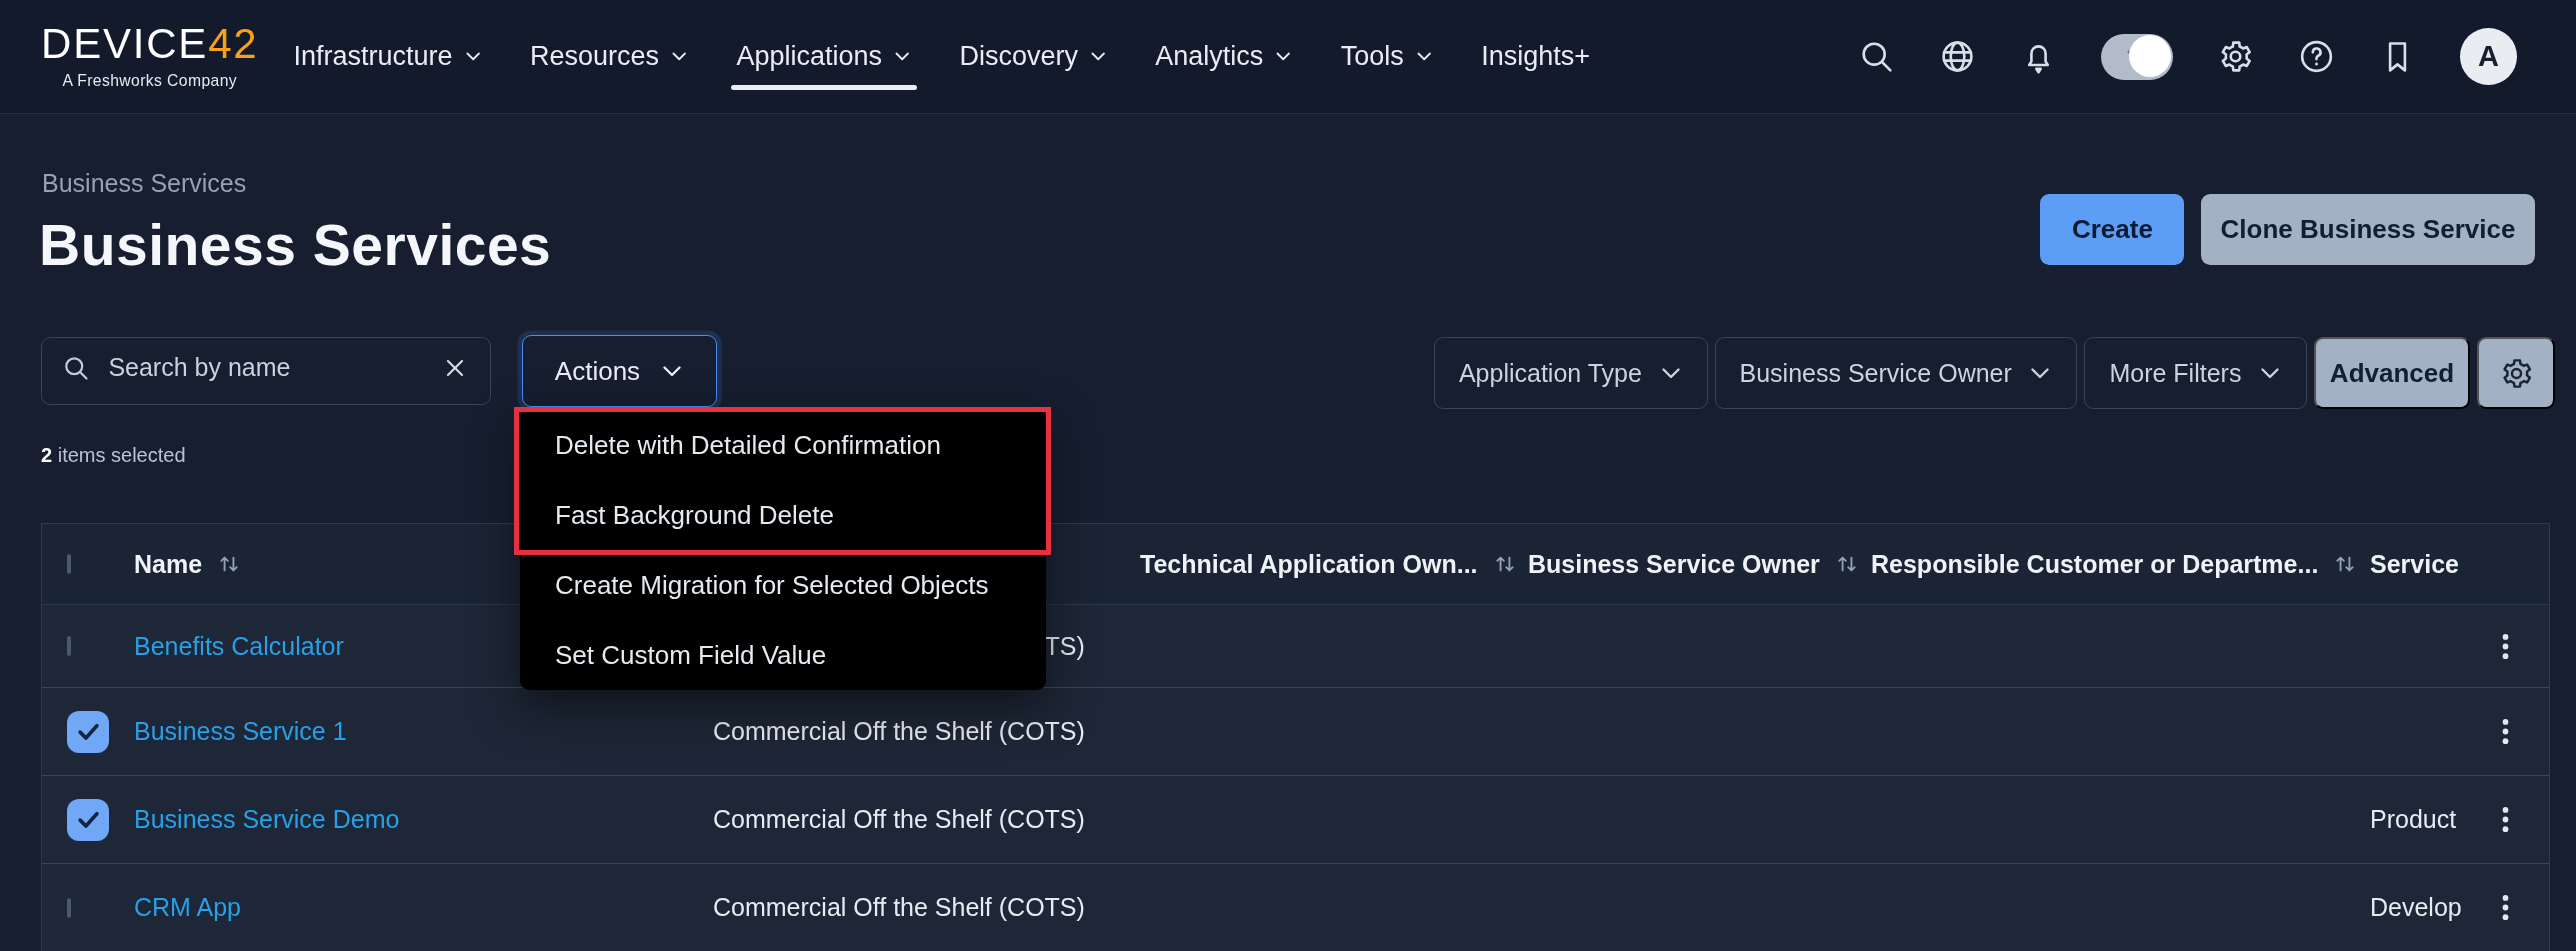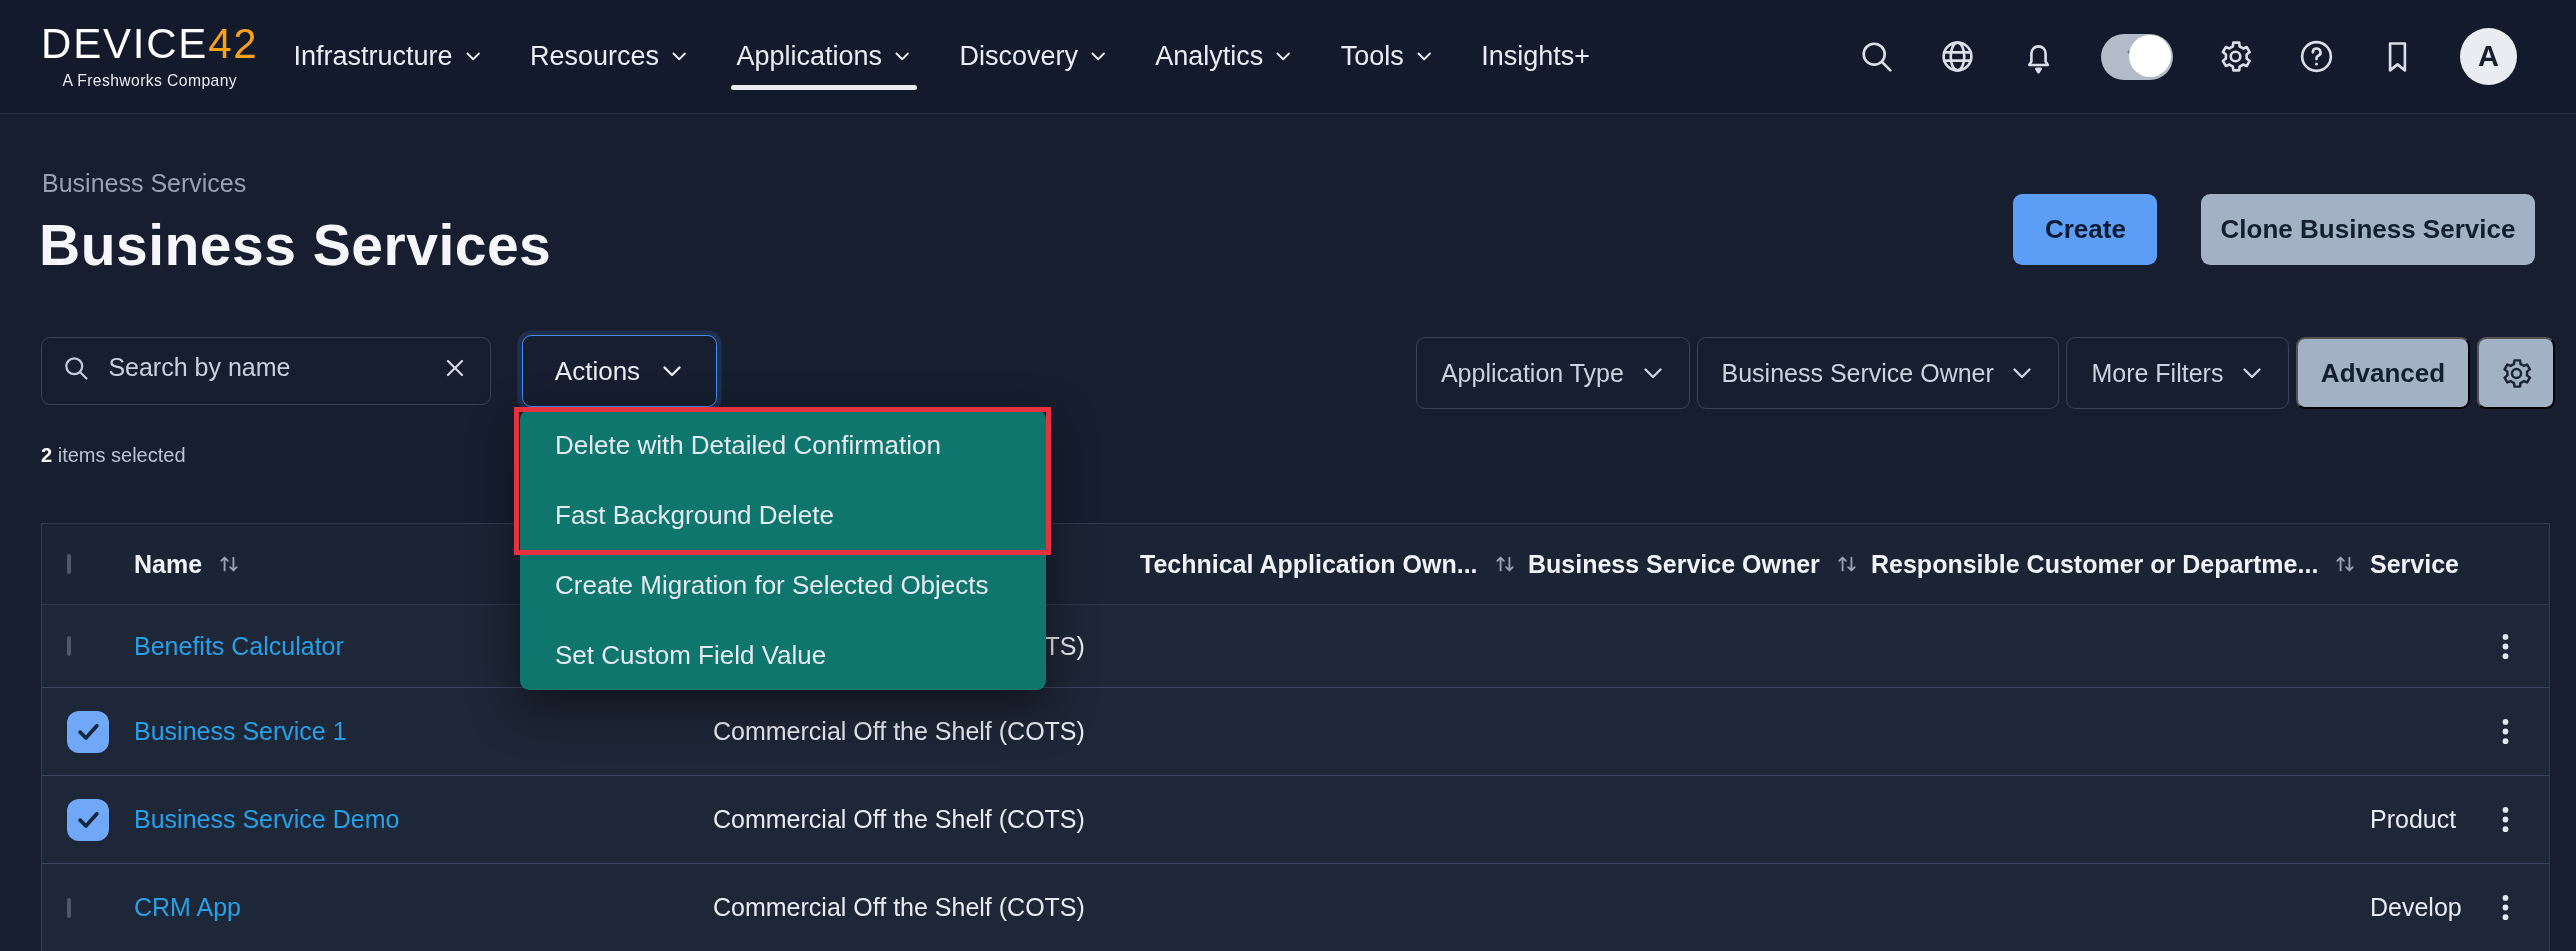--- a/index.html
+++ b/index.html
@@ -39,21 +39,21 @@
   .avatar {
     width:57px; height:57px; border-radius:50%; background:#E9EDF2; color:#17202F;
     font-weight:700; font-size:29px; display:flex; align-items:center; justify-content:center;
   }
 
   
   .breadcrumb { position:absolute; top:169px; left:42px; font-size:25px; color:#97A1B3; }
   .page-title { position:absolute; top:212px; left:39px; font-size:57px; font-weight:700; color:#F4F6F9; letter-spacing:0.5px; }
   .header-buttons { position:absolute; top:194px; right:41px; display:flex; gap:16.6px; }
   .btn { height:71px; border-radius:9.2px; font-size:26px; font-weight:600;
-         display:flex; align-items:center; justify-content:center; border:none;margin-left:27px; }
+         display:flex; align-items:center; justify-content:center; border:none; }
   .btn-create { width:144px; background:#5C9DF6; color:#0E1B31; }
   .btn-clone  { width:334px; background:#A3B1C5; color:#141E31; }
 
   
   .search-box {
     position:absolute; top:337px; left:41px; width:450px; height:68px;
     border:1.8px solid #3A4559; border-radius:9.2px;
     display:flex; align-items:center; gap:18.4px; padding:0 22px 7px 20px;
   }
   .search-box .s-icon { width:28px; height:28px; color:#C3CBD8; flex:none; }
@@ -74,21 +74,21 @@
     color:#E9EDF3; font-size:26px;
   }
   .actions-btn svg, .filter-btn svg { width:24px; height:24px; }
 
   .filters { position:absolute; top:337px; right:21px; display:flex; gap:7px; height:72px; }
   .filter-btn {
     height:100%; border:1.8px solid #3A4559; border-radius:9.2px; background:transparent;
     color:#CBD3DF; font-size:25px; display:flex; align-items:center; gap:16.6px; padding:0 24px;
     white-space:nowrap;
   }
-  .btn-advanced { width:174px; height:100%; background:#A3B1C5; color:#141E31;
+  .btn-advanced { width:156px; height:100%; background:#A3B1C5; color:#141E31;
     border-radius:9.2px; font-size:26px; font-weight:600; display:flex; align-items:center; justify-content:center; }
   .btn-gearsq { width:78px; height:100%; background:#A3B1C5; border-radius:9.2px;
     display:flex; align-items:center; justify-content:center; color:#1B2435; }
   .btn-gearsq svg { width:35px; height:35px; }
 
   .selected-info { position:absolute; top:444px; left:41px; font-size:20px; color:#BAC3D2; }
   .selected-info .count { color:#FFFFFF; font-weight:700; }
 
   
   .table {
@@ -124,21 +124,21 @@
   .c-svc   { left:2328px; width:140px; overflow:hidden; }
   .h-name  { left:92px; }  .h-towner{ left:1098px; } .h-bso { left:1486px; }
   .h-resp  { left:1829px; } .h-svc  { left:2328px; }
   .kebab { position:absolute; left:2445px; top:50%; transform:translateY(-50%);
            width:37px; height:42px; display:flex; align-items:center; justify-content:center; color:#E3E8EF; }
   .kebab svg { width:33px; height:33px; }
 
   
   .actions-menu {
     position:absolute; top:410px; left:520px; width:526px; z-index:40;
-    background:#0f766e; border-radius:9.2px; box-shadow:0 16.6px 46px rgba(0,0,0,.5);
+    background:#000000; border-radius:9.2px; box-shadow:0 16.6px 46px rgba(0,0,0,.5);
     overflow:hidden;
   }
   .menu-item { height:70px; display:flex; align-items:center; padding-left:35px;
                font-size:26px; color:#E5EAF1; white-space:nowrap; }
   .red-box {
     position:absolute; top:407px; left:514px; width:537px; height:148px;
     border:5.5px solid #E8313E; z-index:50; pointer-events:none;
   }
 </style>
 </head>

